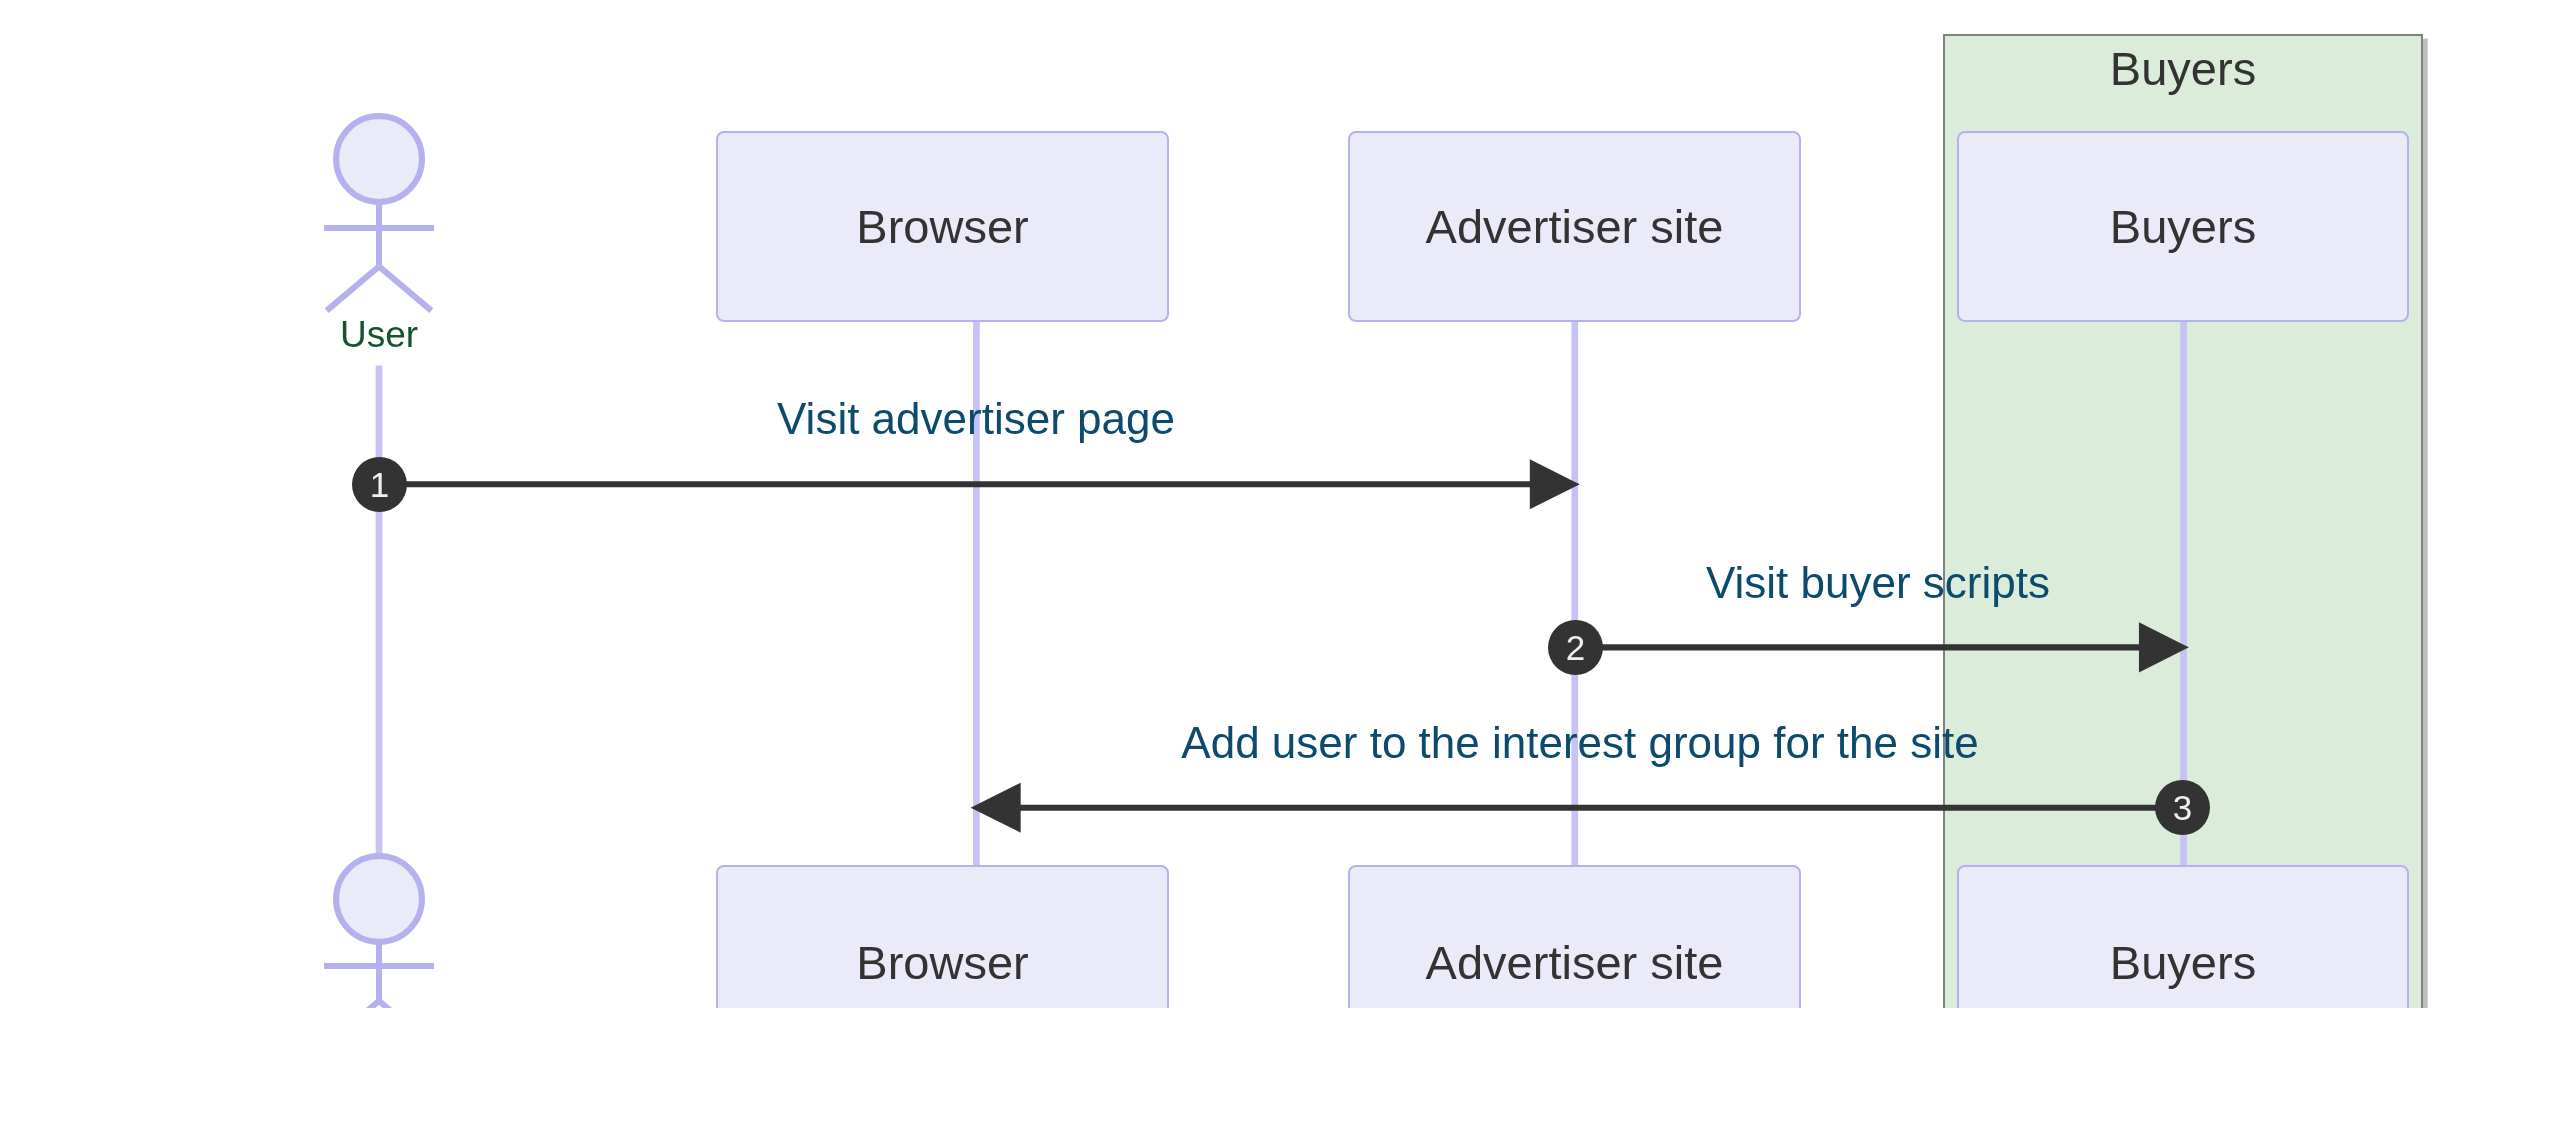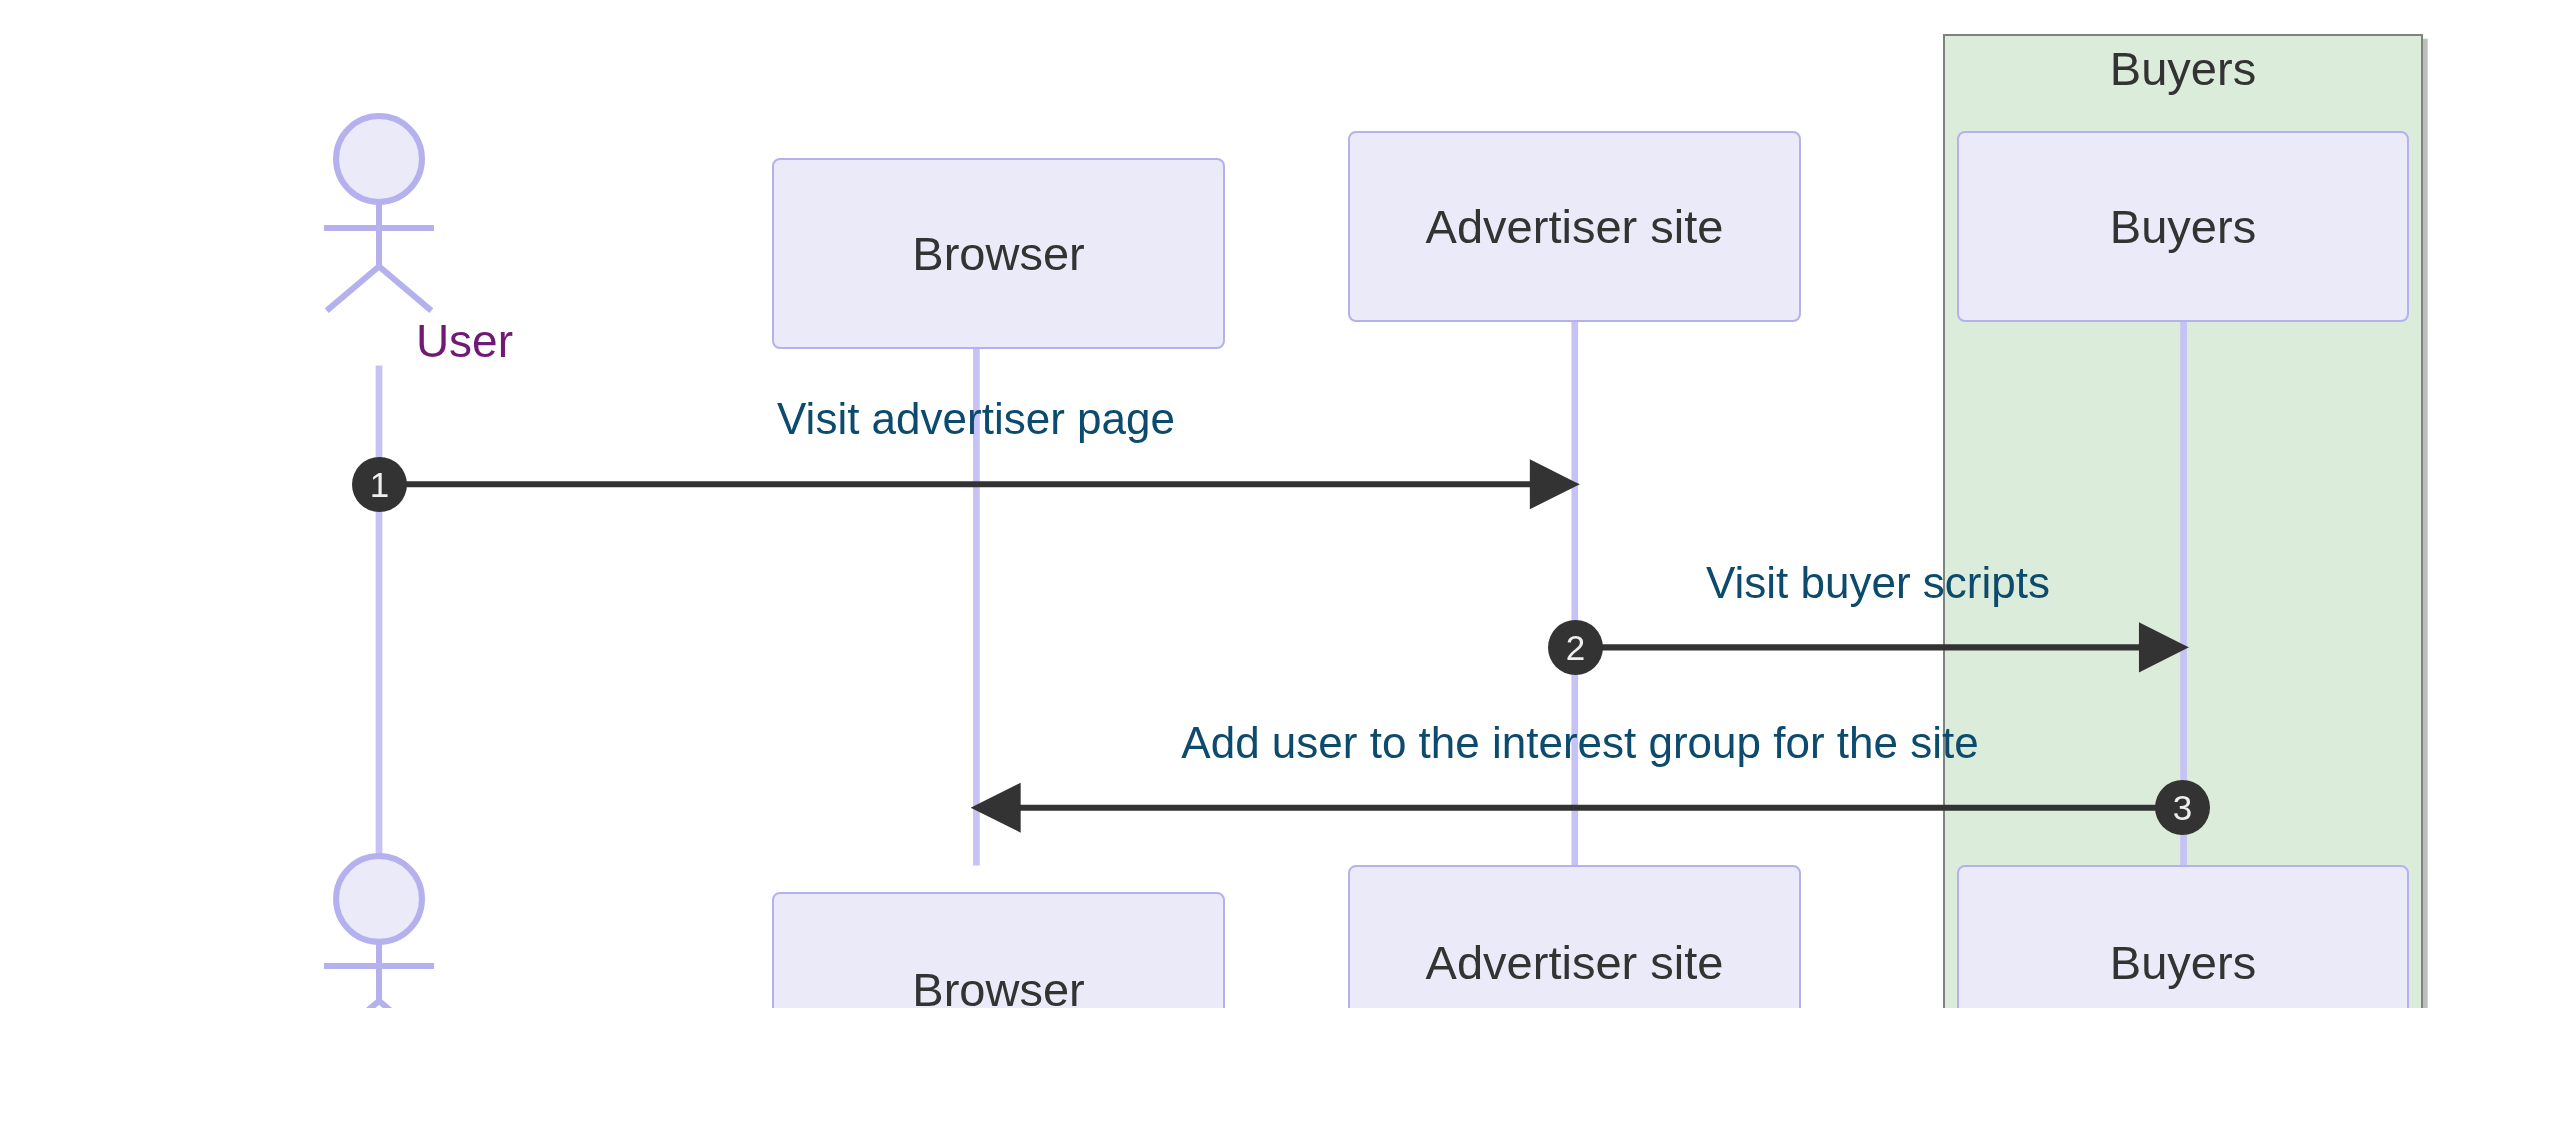--- a/index.html
+++ b/index.html
@@ -44,30 +44,30 @@
     border-radius: 8px;
     box-sizing: border-box;
     display: flex;
     align-items: center;
     justify-content: center;
     font-size: 47px;
     color: #333333;
   }
   .row-top    { top: 131px;  height: 191px; }
   .row-bottom { top: 865px; height: 195px; }
-  .col-browser    { left: 772px; width: 453px; margin-top: 27px; }
+  .col-browser    { left: 716px; width: 453px; }
   .col-advertiser { left: 1348px; width: 453px; }
   .col-buyers     { left: 1957px; width: 452px; }
   
   .actor-label {
     position: absolute;
     width: 268px;
-    text-align: right;
-    font-size: 46px;
-    color: #701a75;
+    text-align: center;
+    font-size: 37px;
+    color: #14532d;
   }
   .actor-label.top    { left: 245px; top: 314px; }
   .actor-label.bottom { left: 245px; top: 1048px; }
   
   .msg-label {
     position: absolute;
     transform: translateX(-50%);
     white-space: nowrap;
     font-size: 44px;
     color: #0c4a6e;

